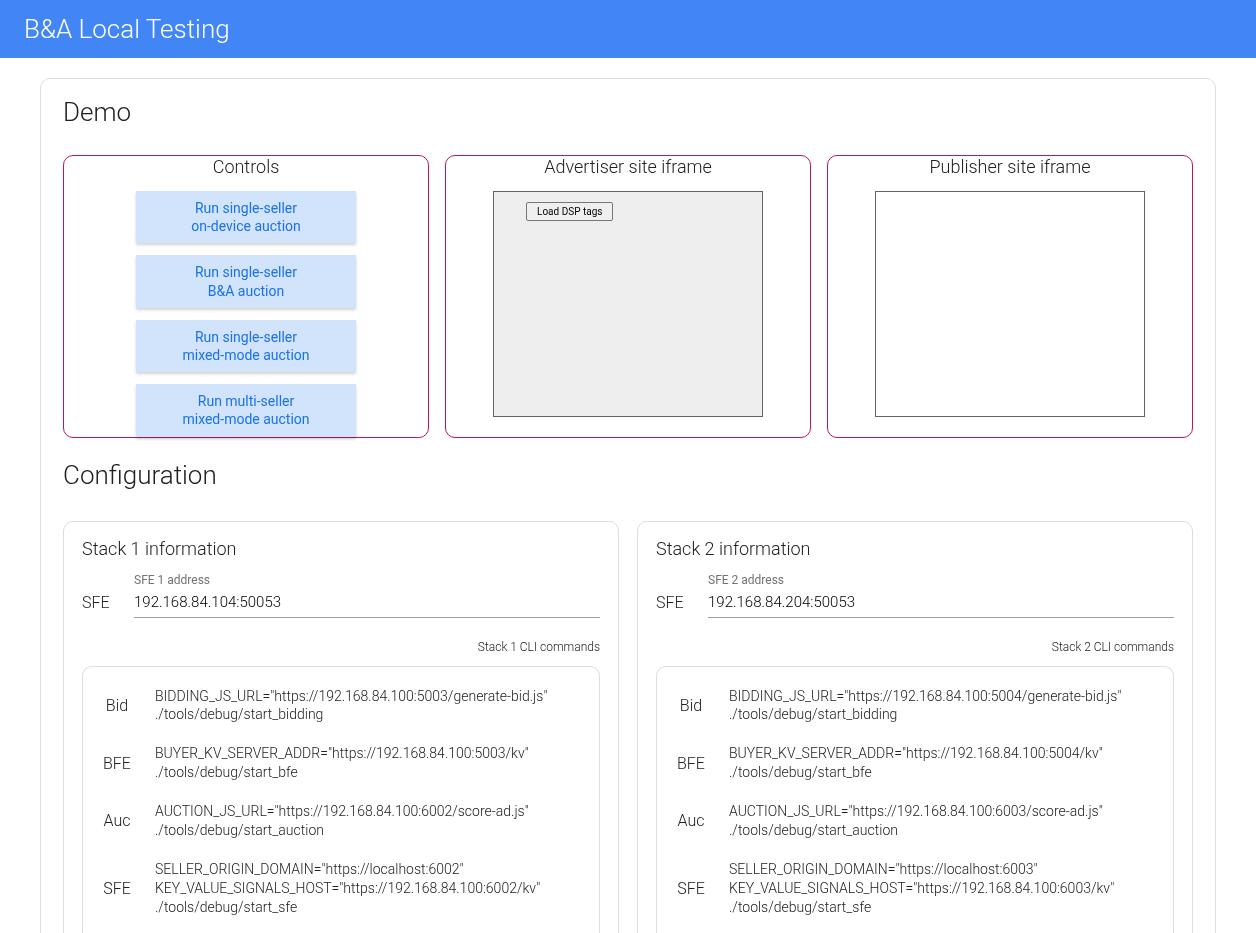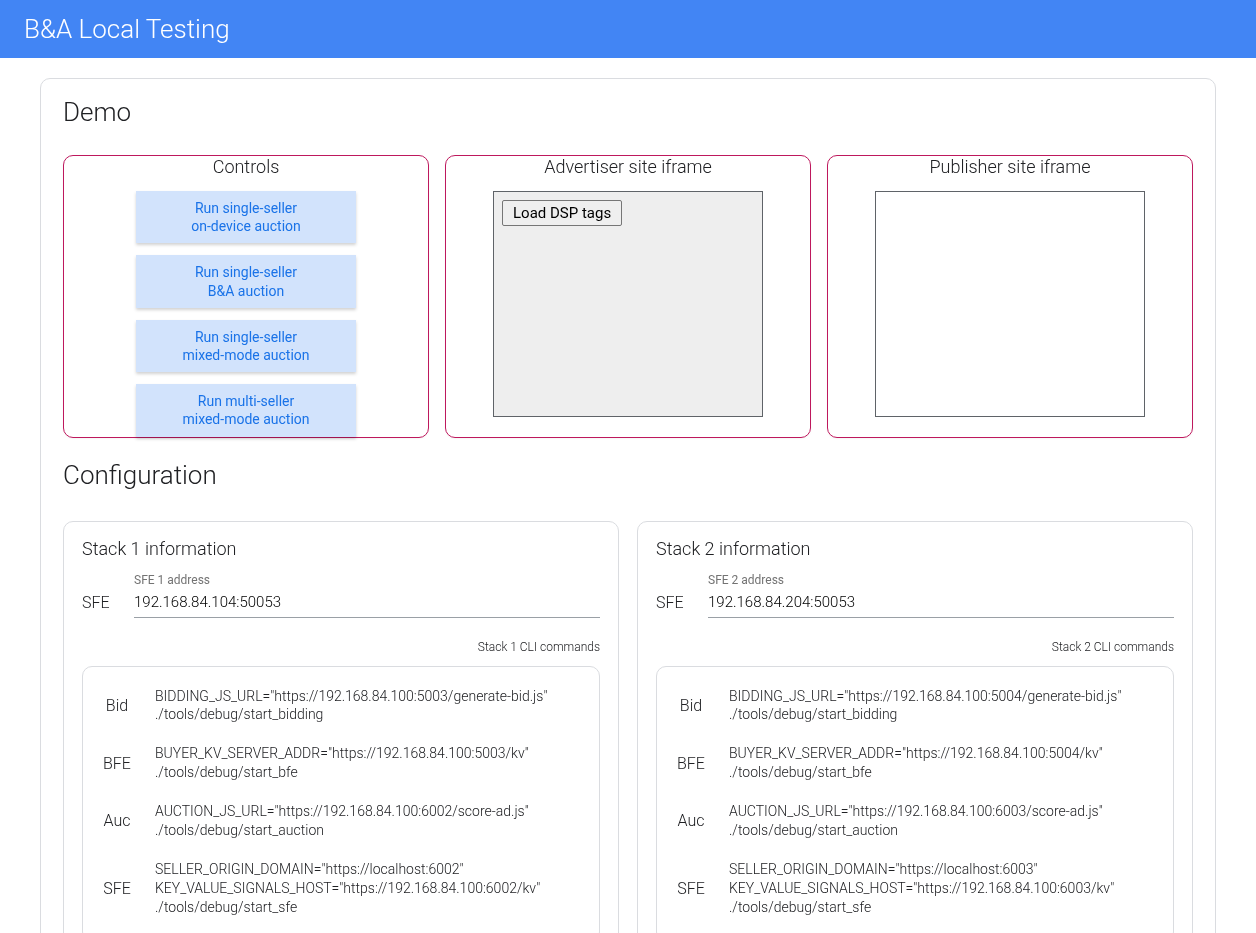--- a/index.html
+++ b/index.html
@@ -74,23 +74,24 @@
       background: #eeeeee;
       padding: 8px;
       text-align: left;
     }
     .iframe-box.white { background: #ffffff; }
     .small-btn {
       background: #efefef;
       border: 1px solid #767676;
       border-radius: 2px;
       padding: 3px 10px;
-      font-size: 15px;
+      font-size: 10px;
       cursor: pointer;
       font-family: inherit;
+      margin-left: 24px;
     }
     .config-title {
       font-size: 26px;
       font-weight: 300;
       margin: 22px 0 31px;
     }
     .config-row {
       display: flex;
       gap: 18px;
     }

